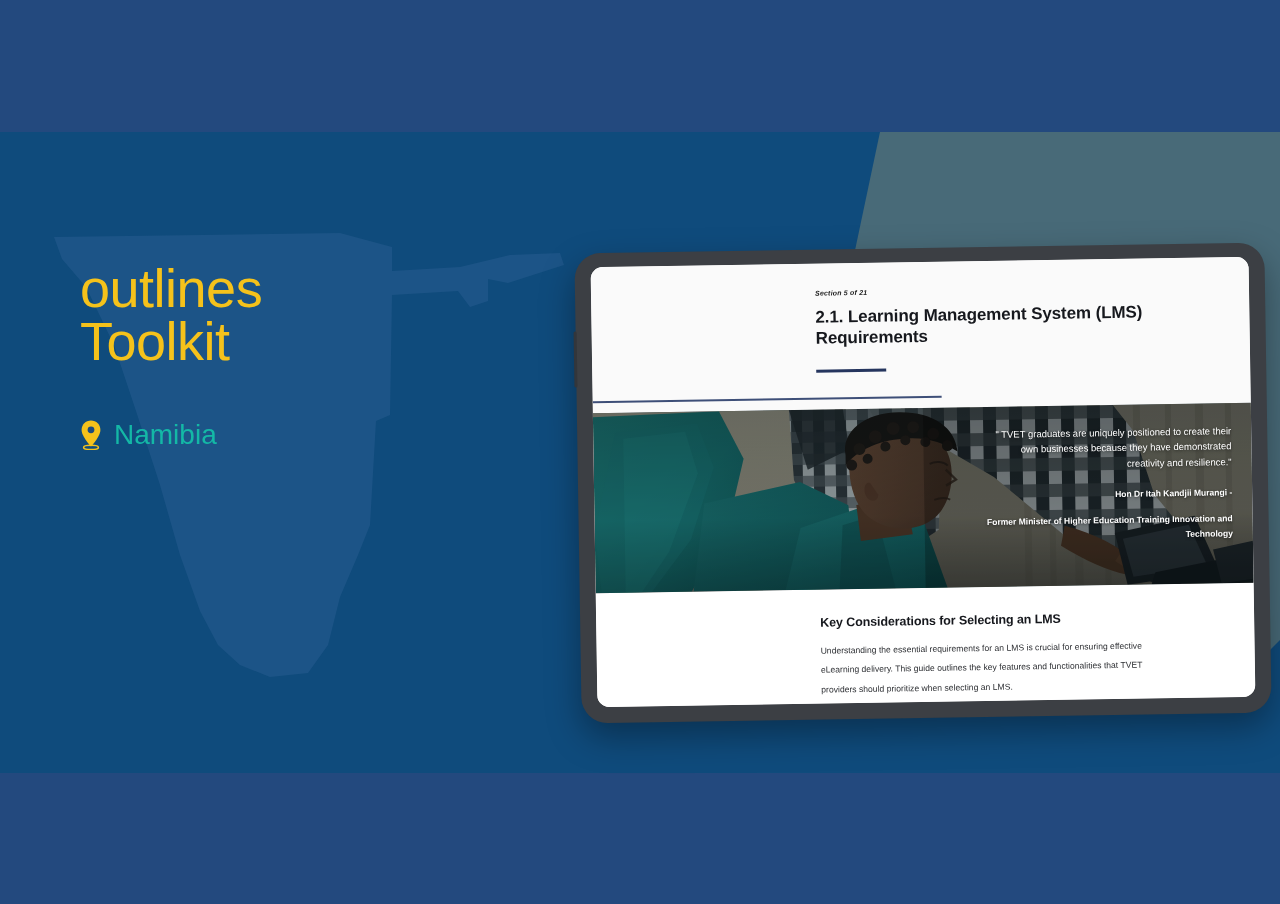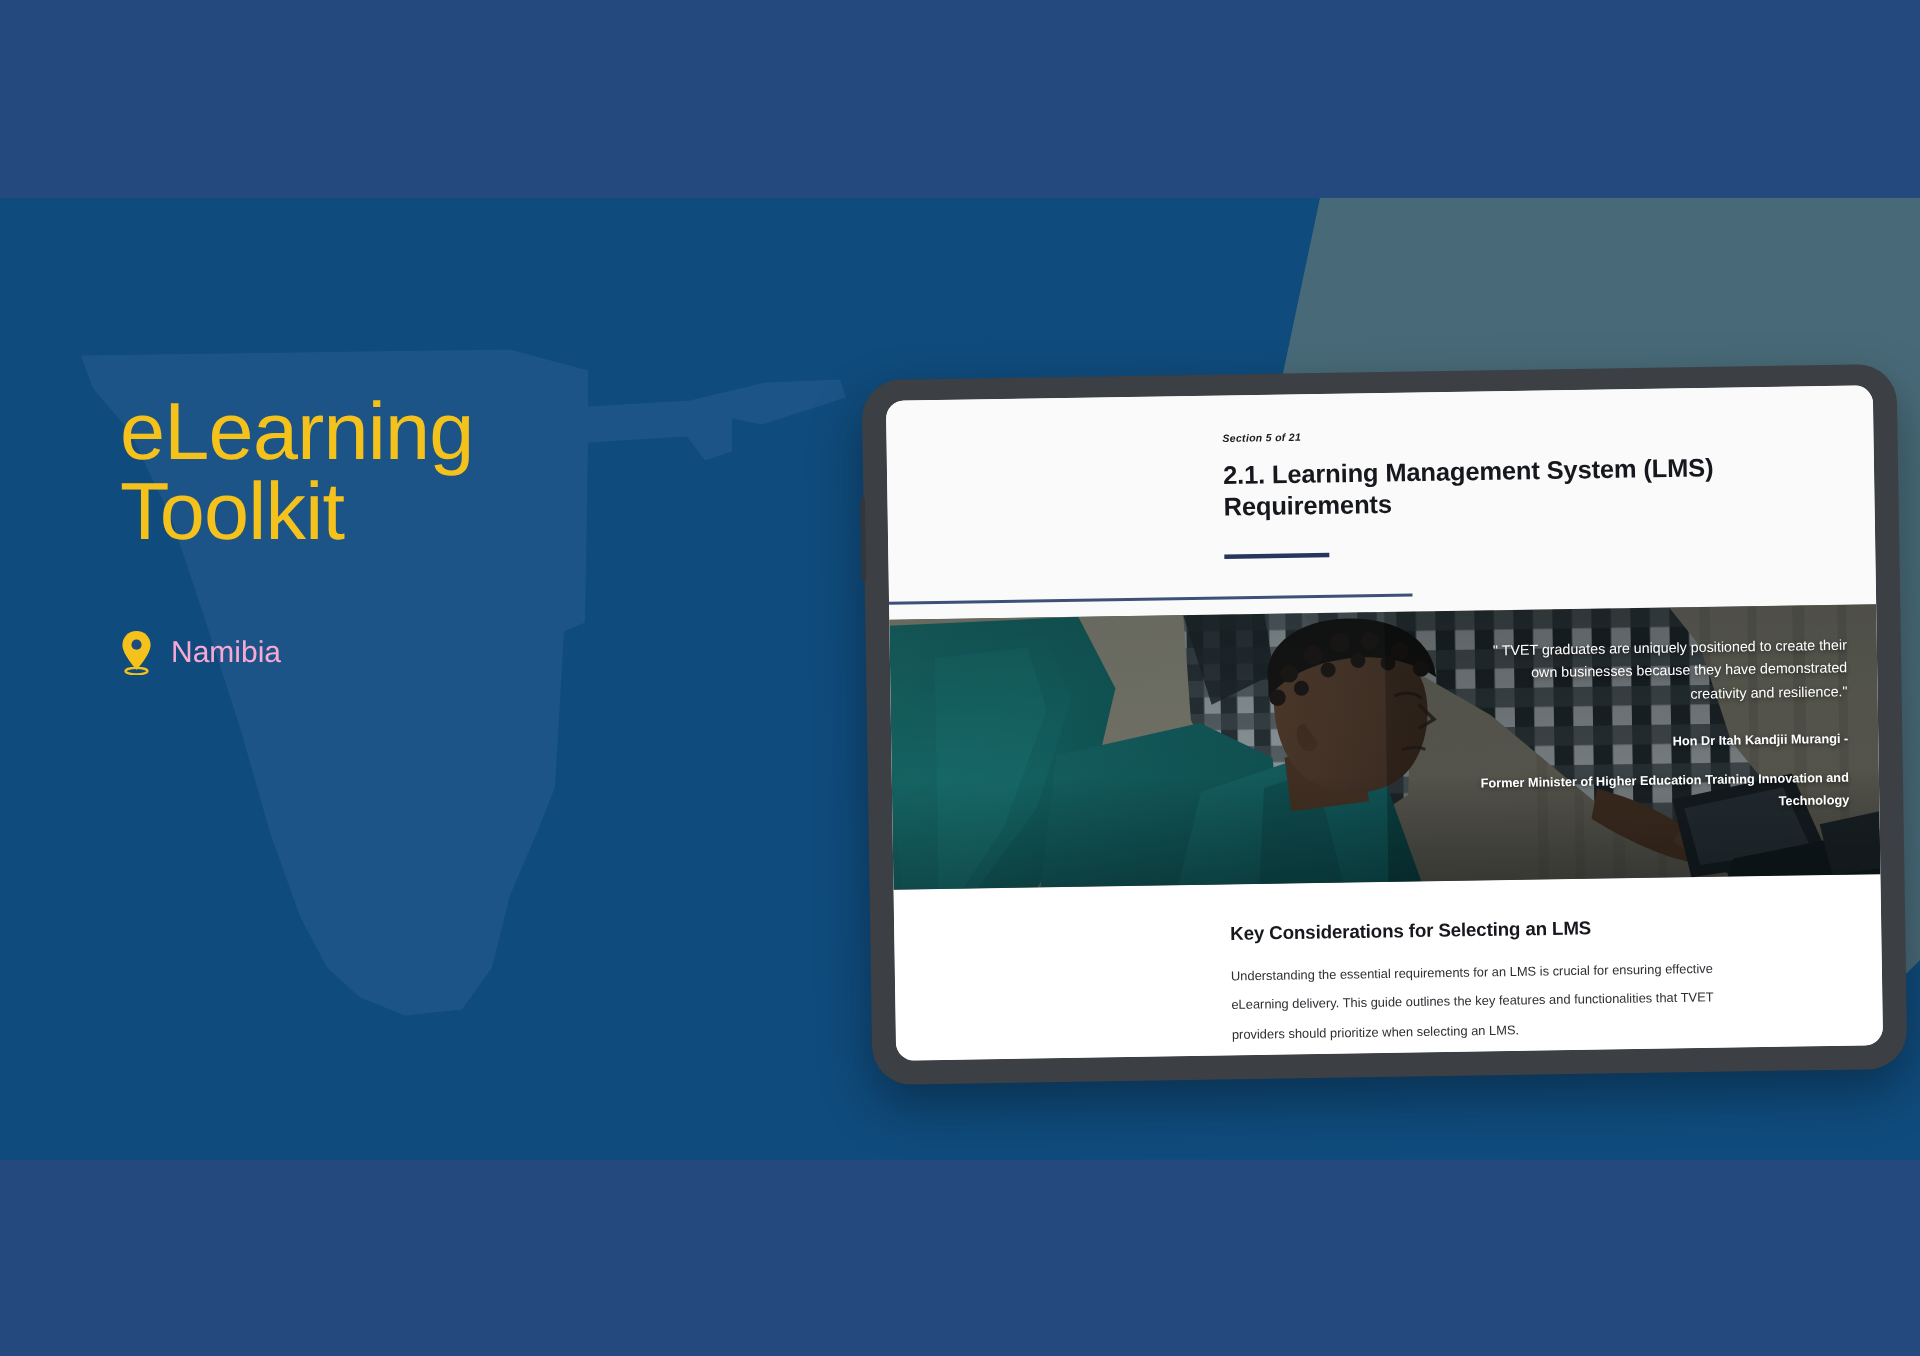--- a/index.html
+++ b/index.html
@@ -92,22 +92,22 @@
     gap: 12px;
     padding-top: 52px;
   }
   .loc-pin {
     width: 22px;
     height: 30px;
     flex: 0 0 auto;
     display: block;
   }
   .loc-label {
-    color: #f9a8d4;
-    font-size: 20px;
+    color: #14b8a6;
+    font-size: 28px;
     font-weight: 400;
     line-height: 1;
   }
 
   
   .tablet-wrap {
     position: absolute;
     left: 578px;
     top: 248px;
     width: 690px;
@@ -302,21 +302,21 @@
       L 140,330
       L 120,260
       L 96,186
       L 74,120
       L 46,62
       L 22,34
       Z"></path>
   </svg>
 
   <div class="left-col">
-    <h1 class="headline">eLearning
+    <h1 class="headline">outlines
 Toolkit</h1>
 
     <div class="loc-row">
       <svg class="loc-pin" viewBox="0 0 22 30">
         <path d="M11 0.6 C5.6 0.6 1.6 4.7 1.6 10 C1.6 16.4 11 26.6 11 26.6 C11 26.6 20.4 16.4 20.4 10 C20.4 4.7 16.4 0.6 11 0.6 Z" fill="#f5c21b"></path>
         <circle cx="11" cy="9.8" r="3.4" fill="#1c4a7e"></circle>
         <ellipse cx="11" cy="27.4" rx="7.4" ry="2.1" fill="none" stroke="#f5c21b" stroke-width="1.5"></ellipse>
       </svg>
       <span class="loc-label">Namibia</span>
     </div>

